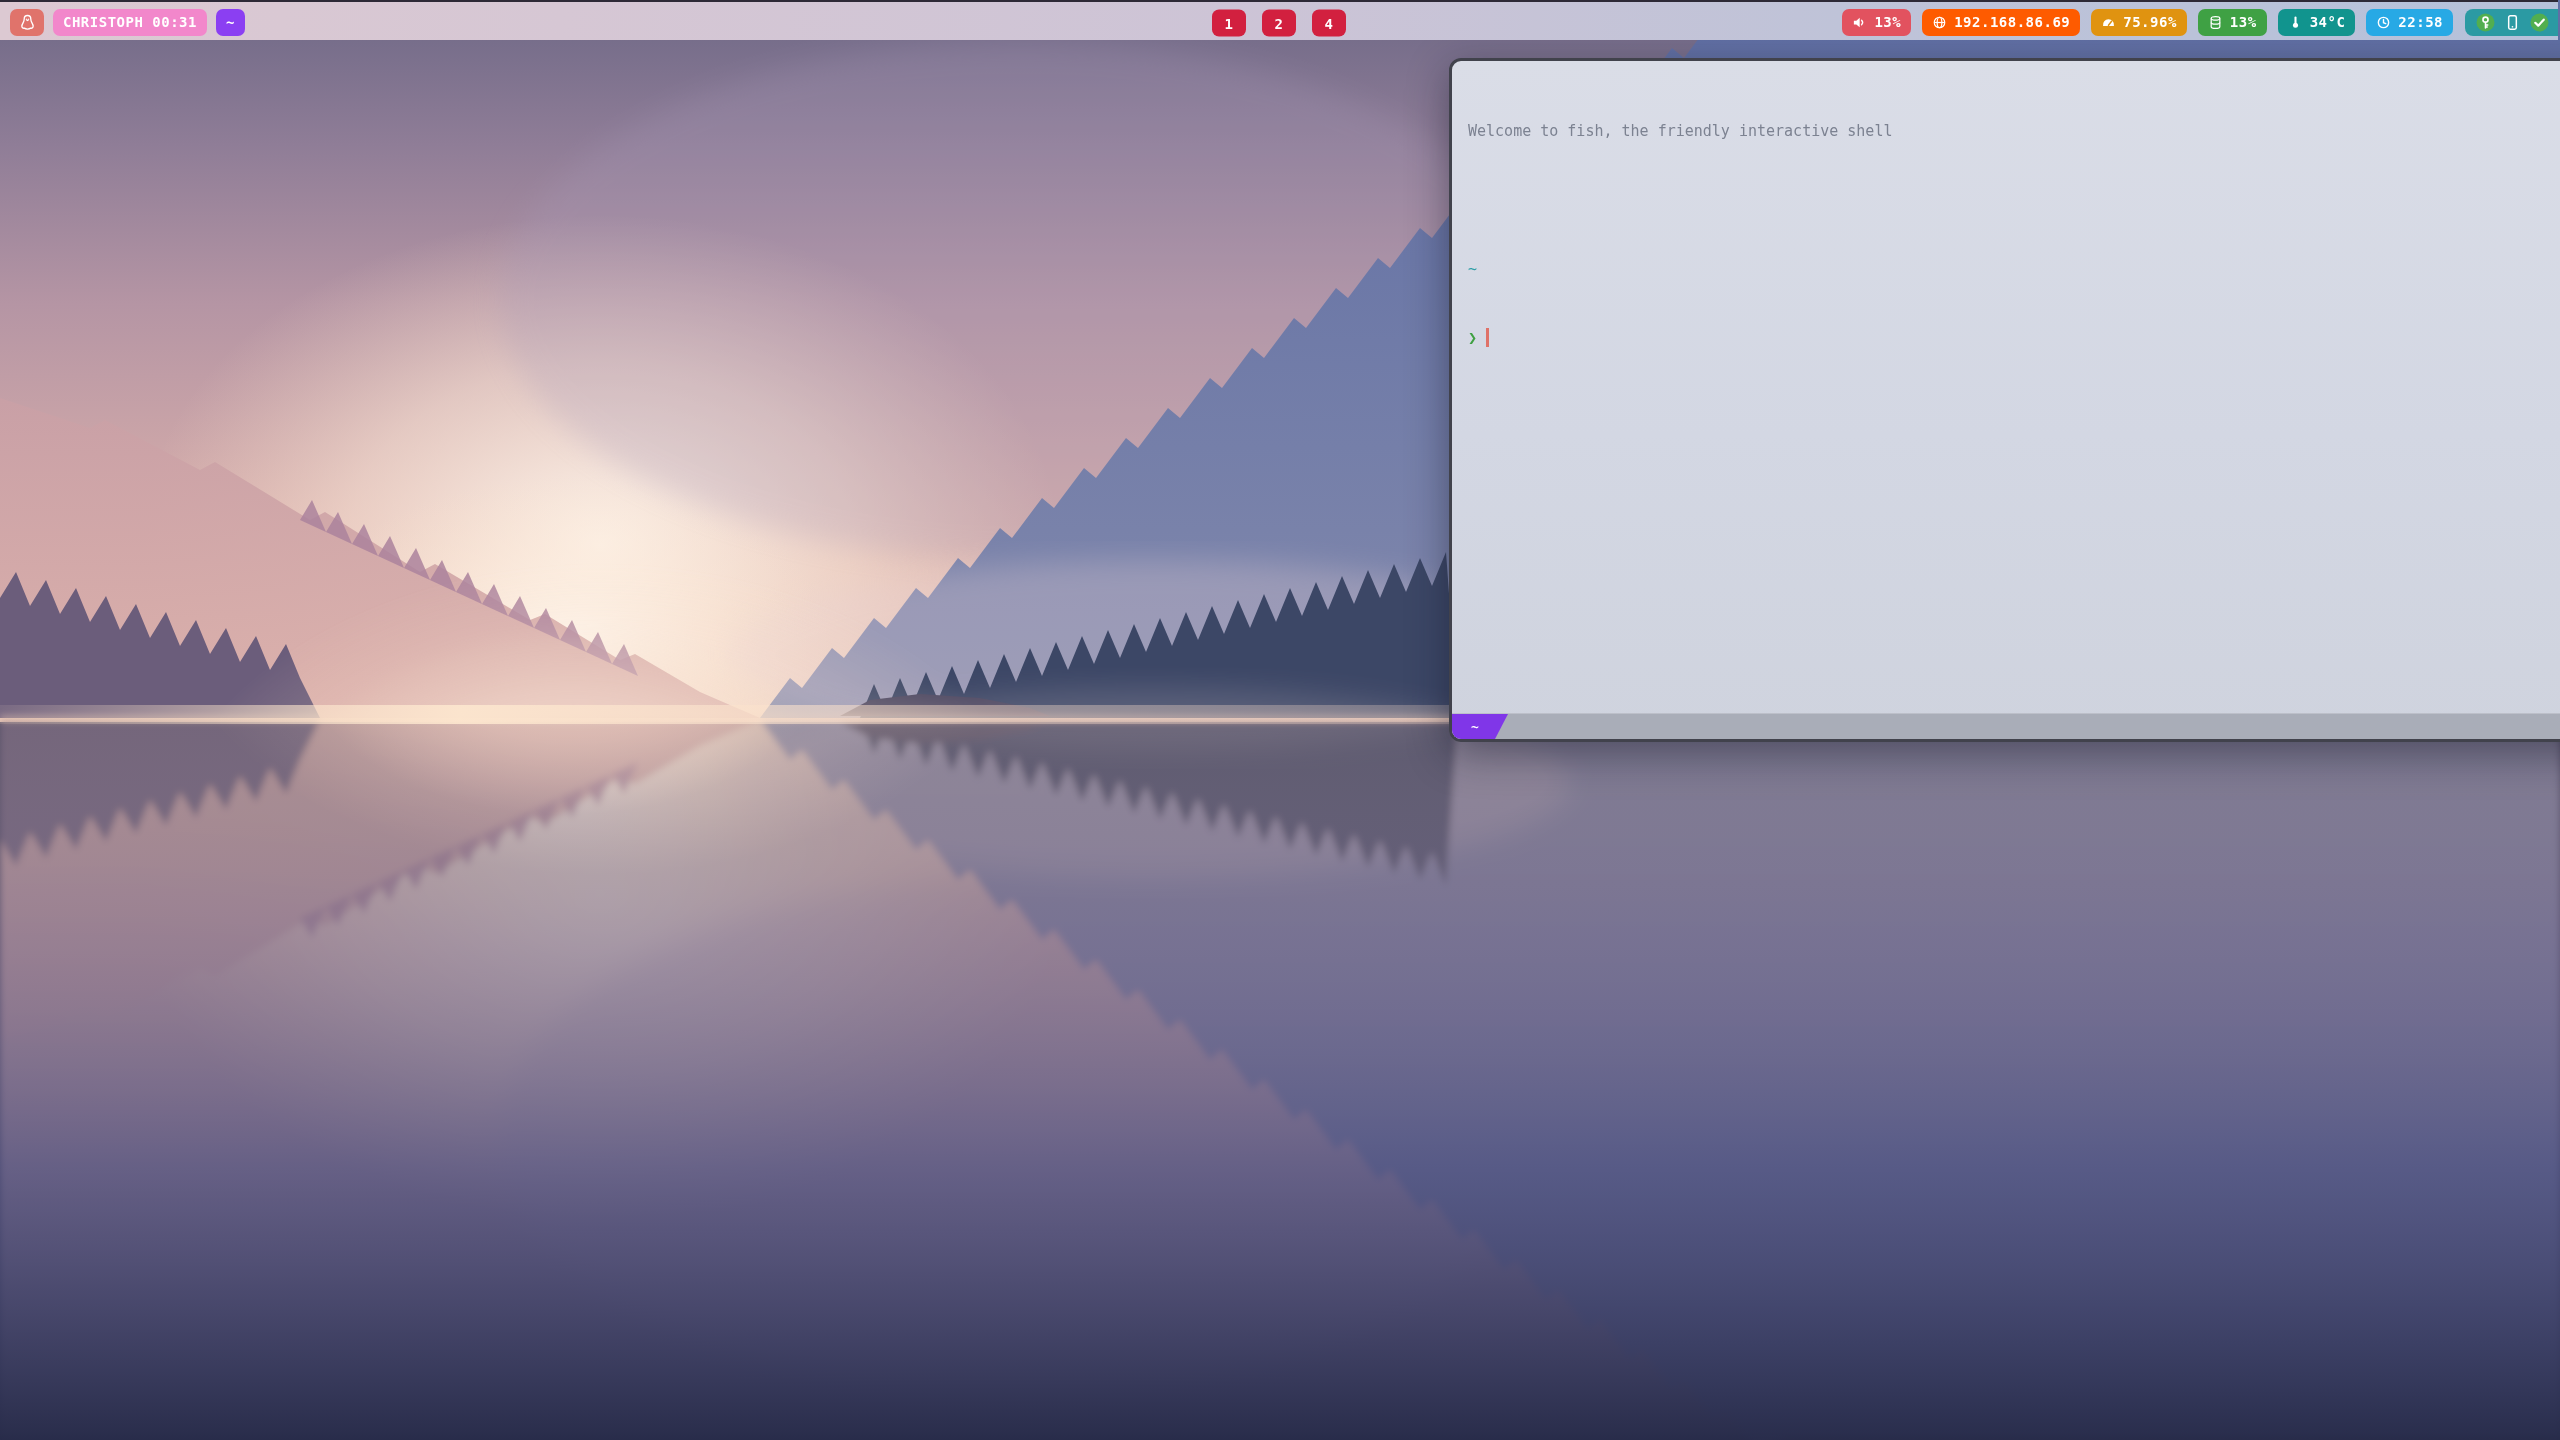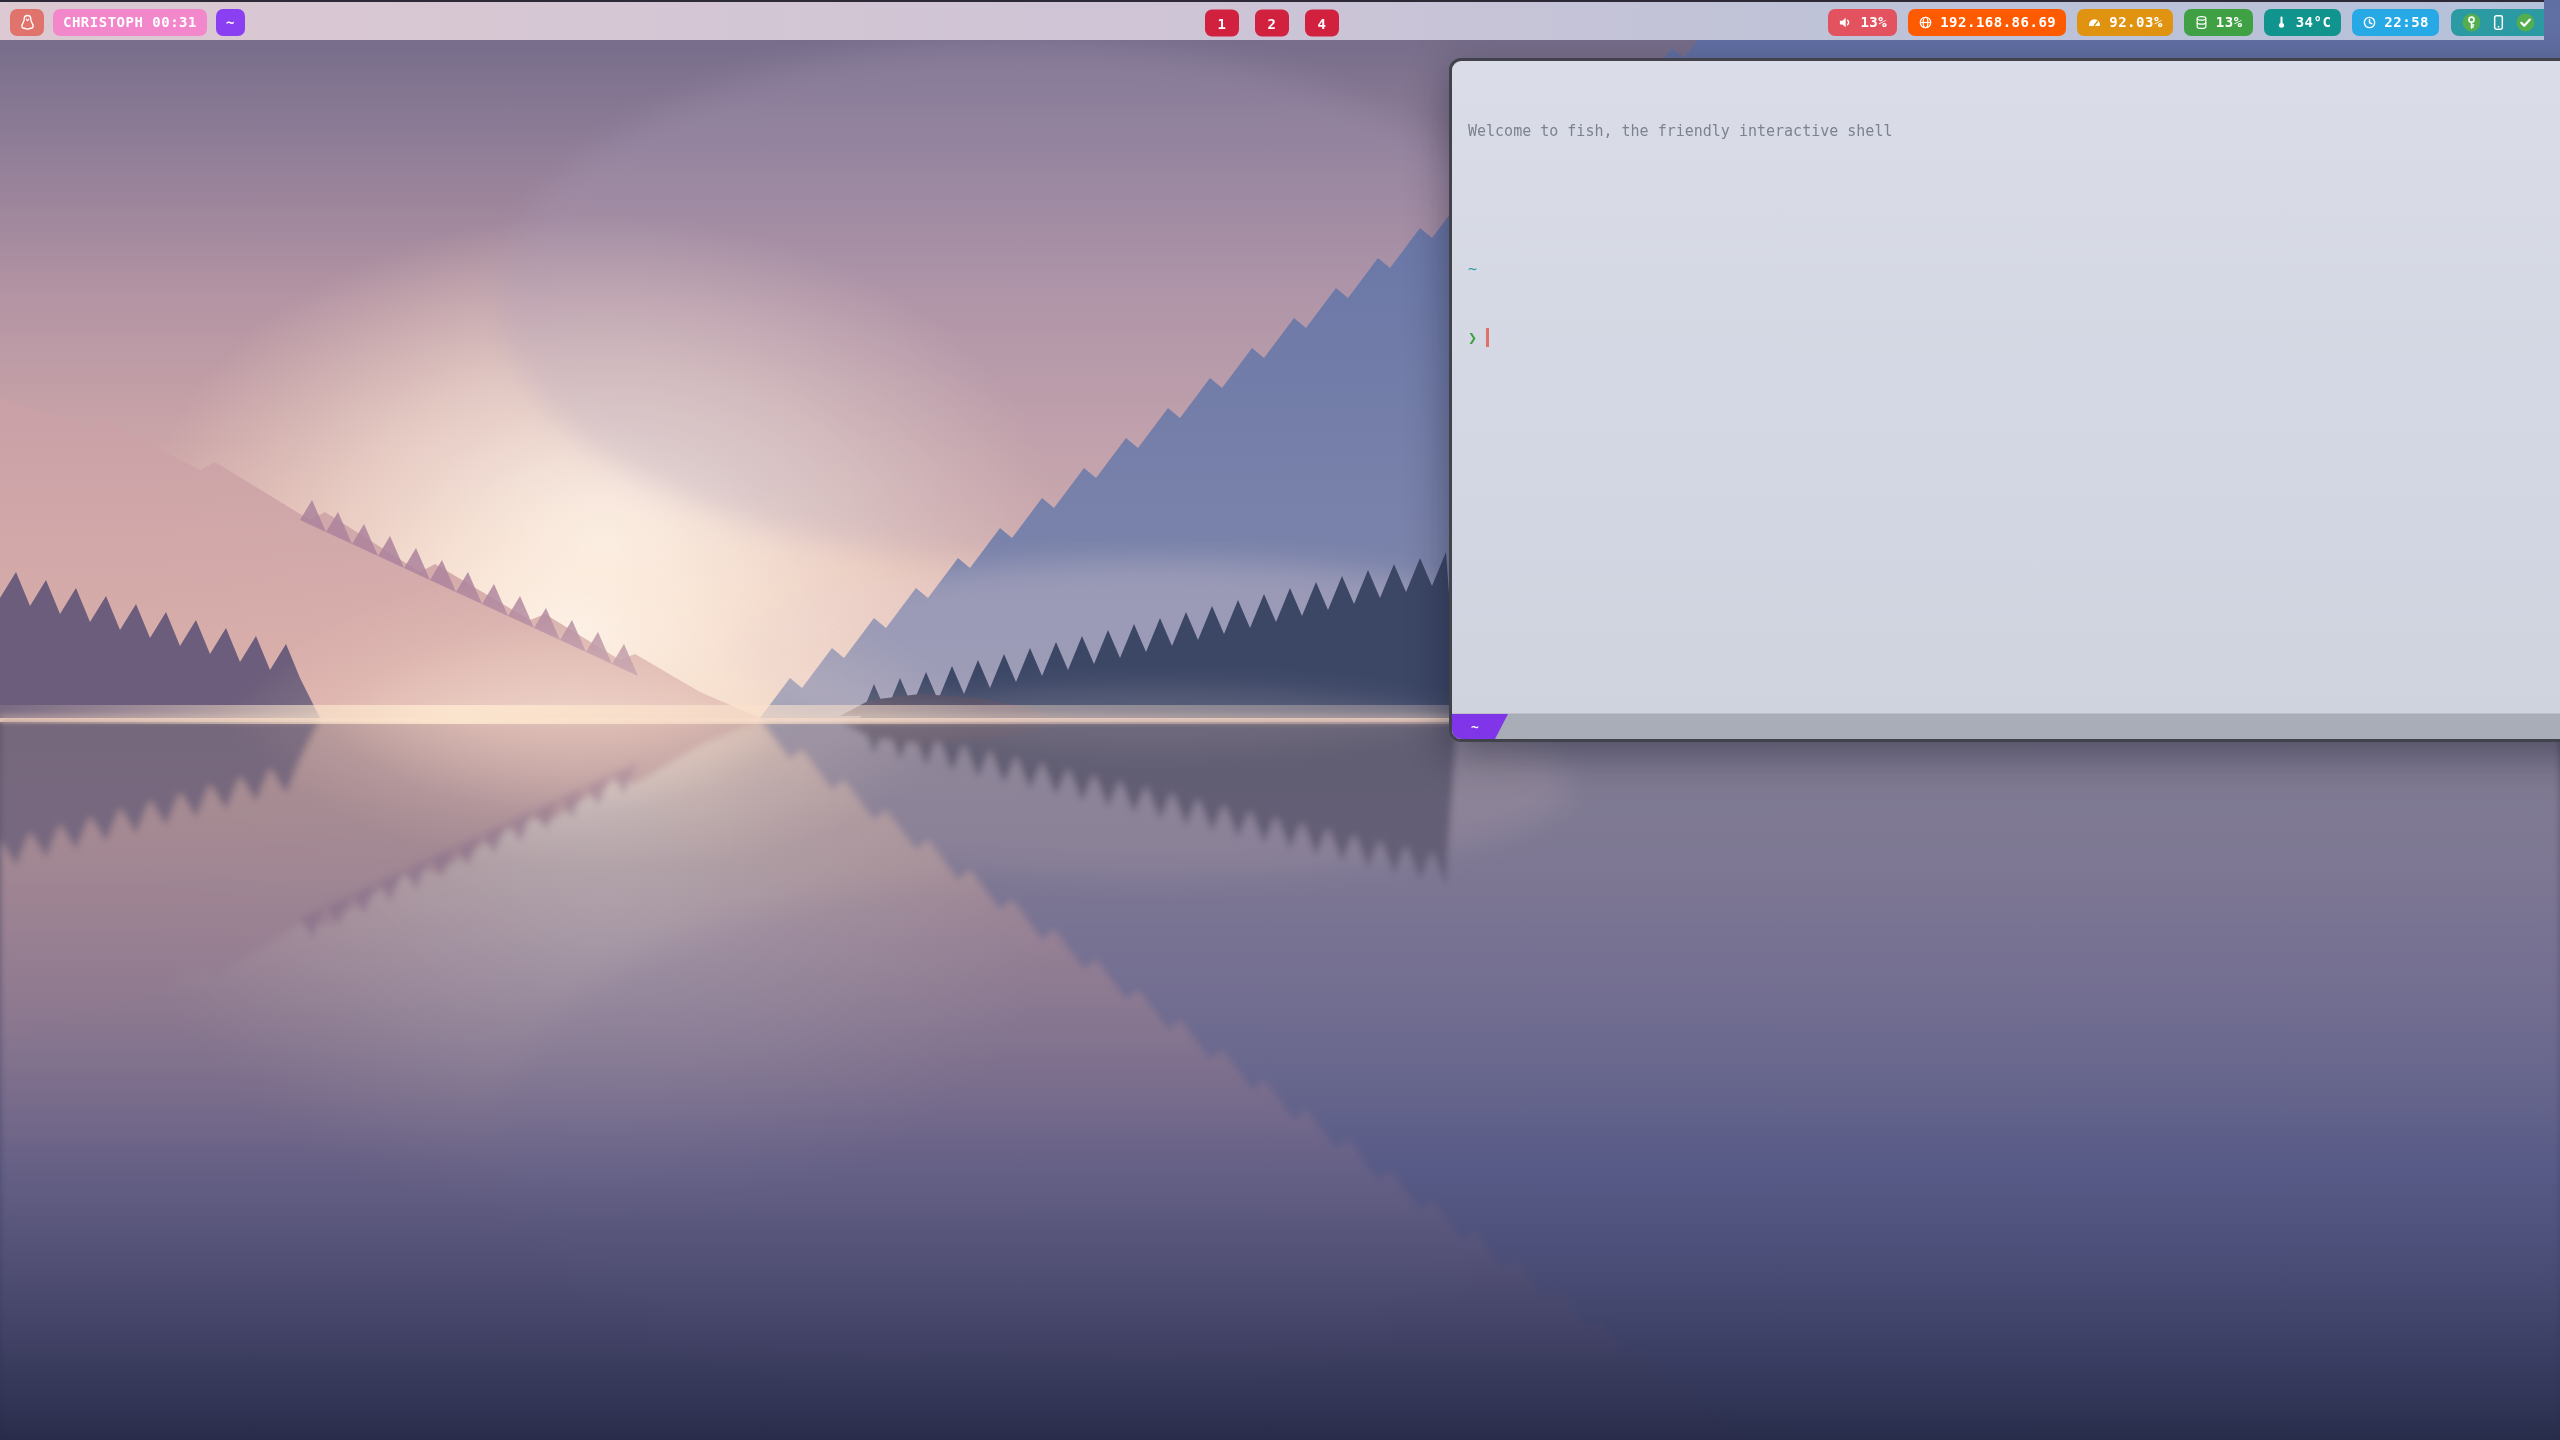--- a/index.html
+++ b/index.html
@@ -5,21 +5,21 @@
   html,body{margin:0;padding:0;}
   body{
     width:2560px;height:1440px;position:relative;overflow:hidden;
     font-family:"DejaVu Sans Mono","Liberation Mono",monospace;
     background:#2e3152;
   }
   
   .wallpaper{position:absolute;inset:0;z-index:0;}
   
   .bar{
-    position:absolute;top:0;left:0;right:16px;height:40px;box-sizing:border-box;
+    position:absolute;top:0;left:0;right:2px;height:40px;box-sizing:border-box;
     display:flex;align-items:center;gap:9px;padding:2px 0 0 10px;
     background:linear-gradient(90deg,#dcc9d2 0%,#d6c7d4 22%,#cdc4d6 48%,#bfc3d8 72%,#b5c1da 100%);
     border-top:2px solid #2d2936;
     z-index:3;
   }
   .pill{
     height:27px;border-radius:7px;display:inline-flex;align-items:center;justify-content:center;
     gap:7px;padding:0 10px;color:#fff;font-weight:bold;font-size:14px;letter-spacing:.5px;
     box-sizing:border-box;flex:0 0 auto;
   }
@@ -185,21 +185,21 @@
       </span>
       <span>192.168.86.69</span>
     </div>
     <div class="pill" style="background: rgb(224, 147, 16);">
       <span class="micon">
         <svg width="15" height="15" viewBox="0 0 16 16">
           <path d="M2.2 11.6a5.9 5.9 0 1 1 11.6 0 Z" fill="#fff"></path>
           <path d="M8 11 11.3 6.6" stroke="#e09310" stroke-width="1.6" stroke-linecap="round"></path>
         </svg>
       </span>
-      <span>92.03%</span>
+      <span>75.96%</span>
     </div>
     <div class="pill" style="background: rgb(63, 161, 68);">
       <span class="micon">
         <svg width="15" height="15" viewBox="0 0 16 16" fill="none" stroke="#fff" stroke-width="1.3">
           <ellipse cx="8" cy="3.6" rx="4.6" ry="1.8"></ellipse>
           <path d="M3.4 3.6v8.8c0 1 2.1 1.8 4.6 1.8s4.6-.8 4.6-1.8V3.6"></path>
           <path d="M3.4 8c0 1 2.1 1.8 4.6 1.8S12.6 9 12.6 8"></path>
         </svg>
       </span>
       <span>13%</span>

